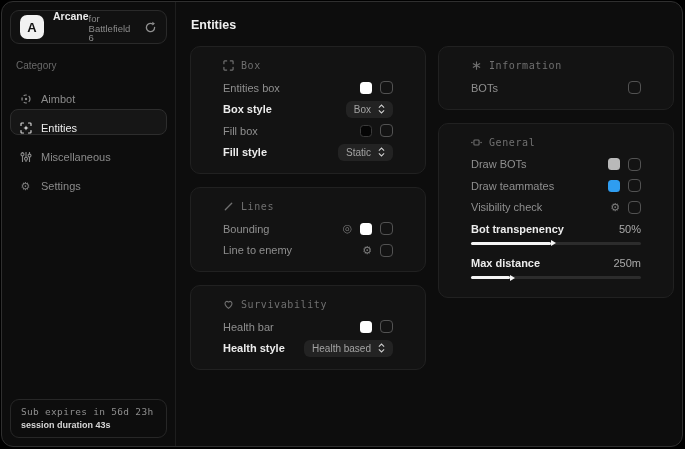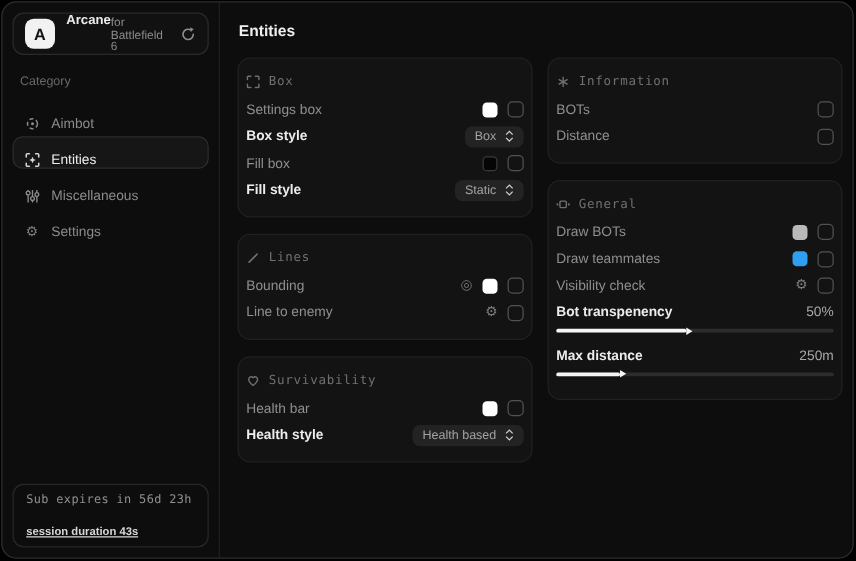--- a/index.html
+++ b/index.html
@@ -19,28 +19,28 @@
   .app-sub  { font-size:9.5px; color:#8b8b8b; margin-top:3px; }
   .sync { margin-left:auto; display:flex; }
   .category { font-size:10px; color:#696969; margin:12px 14px 9px; }
   .nav { display:flex; flex-direction:column; gap:3px; padding:0 8px; }
   .nav-item { display:flex; align-items:flex-end; gap:9px; height:26px; padding:0 8px;
               border-radius:8px; border:1px solid transparent; color:#8b8b8b; font-size:11px; cursor:default; }
   .nav-item.active { border-color:#2d2d2d; background:#161616; color:#ededed; }
   .nav-icon { width:13px; display:flex; justify-content:center; align-items:center; font-size:11px; color:#8b8b8b; }
   .footer-card { margin:auto 8px 8px; border:1px solid #272727; border-radius:9px; padding:6px 10px 7px; }
   .footer-line1 { font-family:"DejaVu Sans Mono", monospace; font-size:9.5px; color:#8f8f8f; letter-spacing:0.3px; }
-  .footer-line2 { font-size:9px; color:#d6d6d6; font-weight:bold; margin-top:15px;text-decoration:underline; }
+  .footer-line2 { font-size:9px; color:#d6d6d6; font-weight:bold; margin-top:3px; }
 
   
   .main { flex:1; padding:12px 14px; overflow:hidden; }
   .main-title { font-size:12.5px; font-weight:bold; color:#efefef; margin:4px 0 14px 1px; }
   .columns { display:flex; gap:12px; }
   .col { display:flex; flex-direction:column; gap:13px; width:236px; flex:none; }
-  .card { background:#131313; border:1px solid #212121; border-radius:10px; padding:9px 6px 10px; }
+  .card { background:#131313; border:1px solid #212121; border-radius:10px; padding:9px 32px 10px; }
   .card-header { display:flex; align-items:center; gap:7px; font-family:"DejaVu Sans Mono", monospace;
                  font-size:10px; color:#707070; letter-spacing:0.6px; margin:4px 0 6px; }
   .row { display:flex; align-items:center; justify-content:space-between; min-height:21.5px; }
   .row-label { font-size:11px; color:#8f8f8f; }
   .row-label.strong { color:#ececec; font-weight:600; }
   .controls { display:flex; align-items:center; gap:8px; }
   .checkbox { width:13px; height:13px; border:1px solid #525252; border-radius:4px; flex:none; }
   .swatch { width:12px; height:12px; border-radius:3.5px; flex:none; }
   .swatch.white { background:#ffffff; }
   .swatch.black { background:#050505; border:1px solid #3a3a3a; }
@@ -133,21 +133,21 @@
         <div class="card">
           <div class="card-header">
             <span>
               <svg width="11" height="11" viewBox="0 0 12 12">
                 <path d="M1 4 V1.8 A0.8 0.8 0 0 1 1.8 1 H4 M8 1 H10.2 A0.8 0.8 0 0 1 11 1.8 V4 M11 8 V10.2 A0.8 0.8 0 0 1 10.2 11 H8 M4 11 H1.8 A0.8 0.8 0 0 1 1 10.2 V8" fill="none" stroke="#707070" stroke-width="1.3" stroke-linecap="round"></path>
               </svg>
             </span>
             <span>Box</span>
           </div>
           <div class="row">
-            <span class="row-label">Settings box</span>
+            <span class="row-label">Entities box</span>
             <span class="controls">
               <span class="swatch white"></span>
               <span class="checkbox"></span>
             </span>
           </div>
           <div class="row">
             <span class="row-label strong">Box style</span>
             <span class="pill">
               <span>Box</span>
               <svg width="7" height="10" viewBox="0 0 8 11">
@@ -242,26 +242,20 @@
               </svg>
             </span>
             <span>Information</span>
           </div>
           <div class="row">
             <span class="row-label">BOTs</span>
             <span class="controls">
               <span class="checkbox"></span>
             </span>
           </div>
-          <div class="row">
-            <span class="row-label">Distance</span>
-            <span class="controls">
-              <span class="checkbox"></span>
-            </span>
-          </div>
         </div>
 
         <div class="card">
           <div class="card-header">
             <span>
               <svg width="11" height="11" viewBox="0 0 12 12">
                 <rect x="3.2" y="3.2" width="5.6" height="5.6" rx="1" fill="none" stroke="#707070" stroke-width="1.2"></rect>
                 <circle cx="1" cy="6" r="0.9" fill="#707070"></circle>
                 <circle cx="11" cy="6" r="0.9" fill="#707070"></circle>
               </svg>

